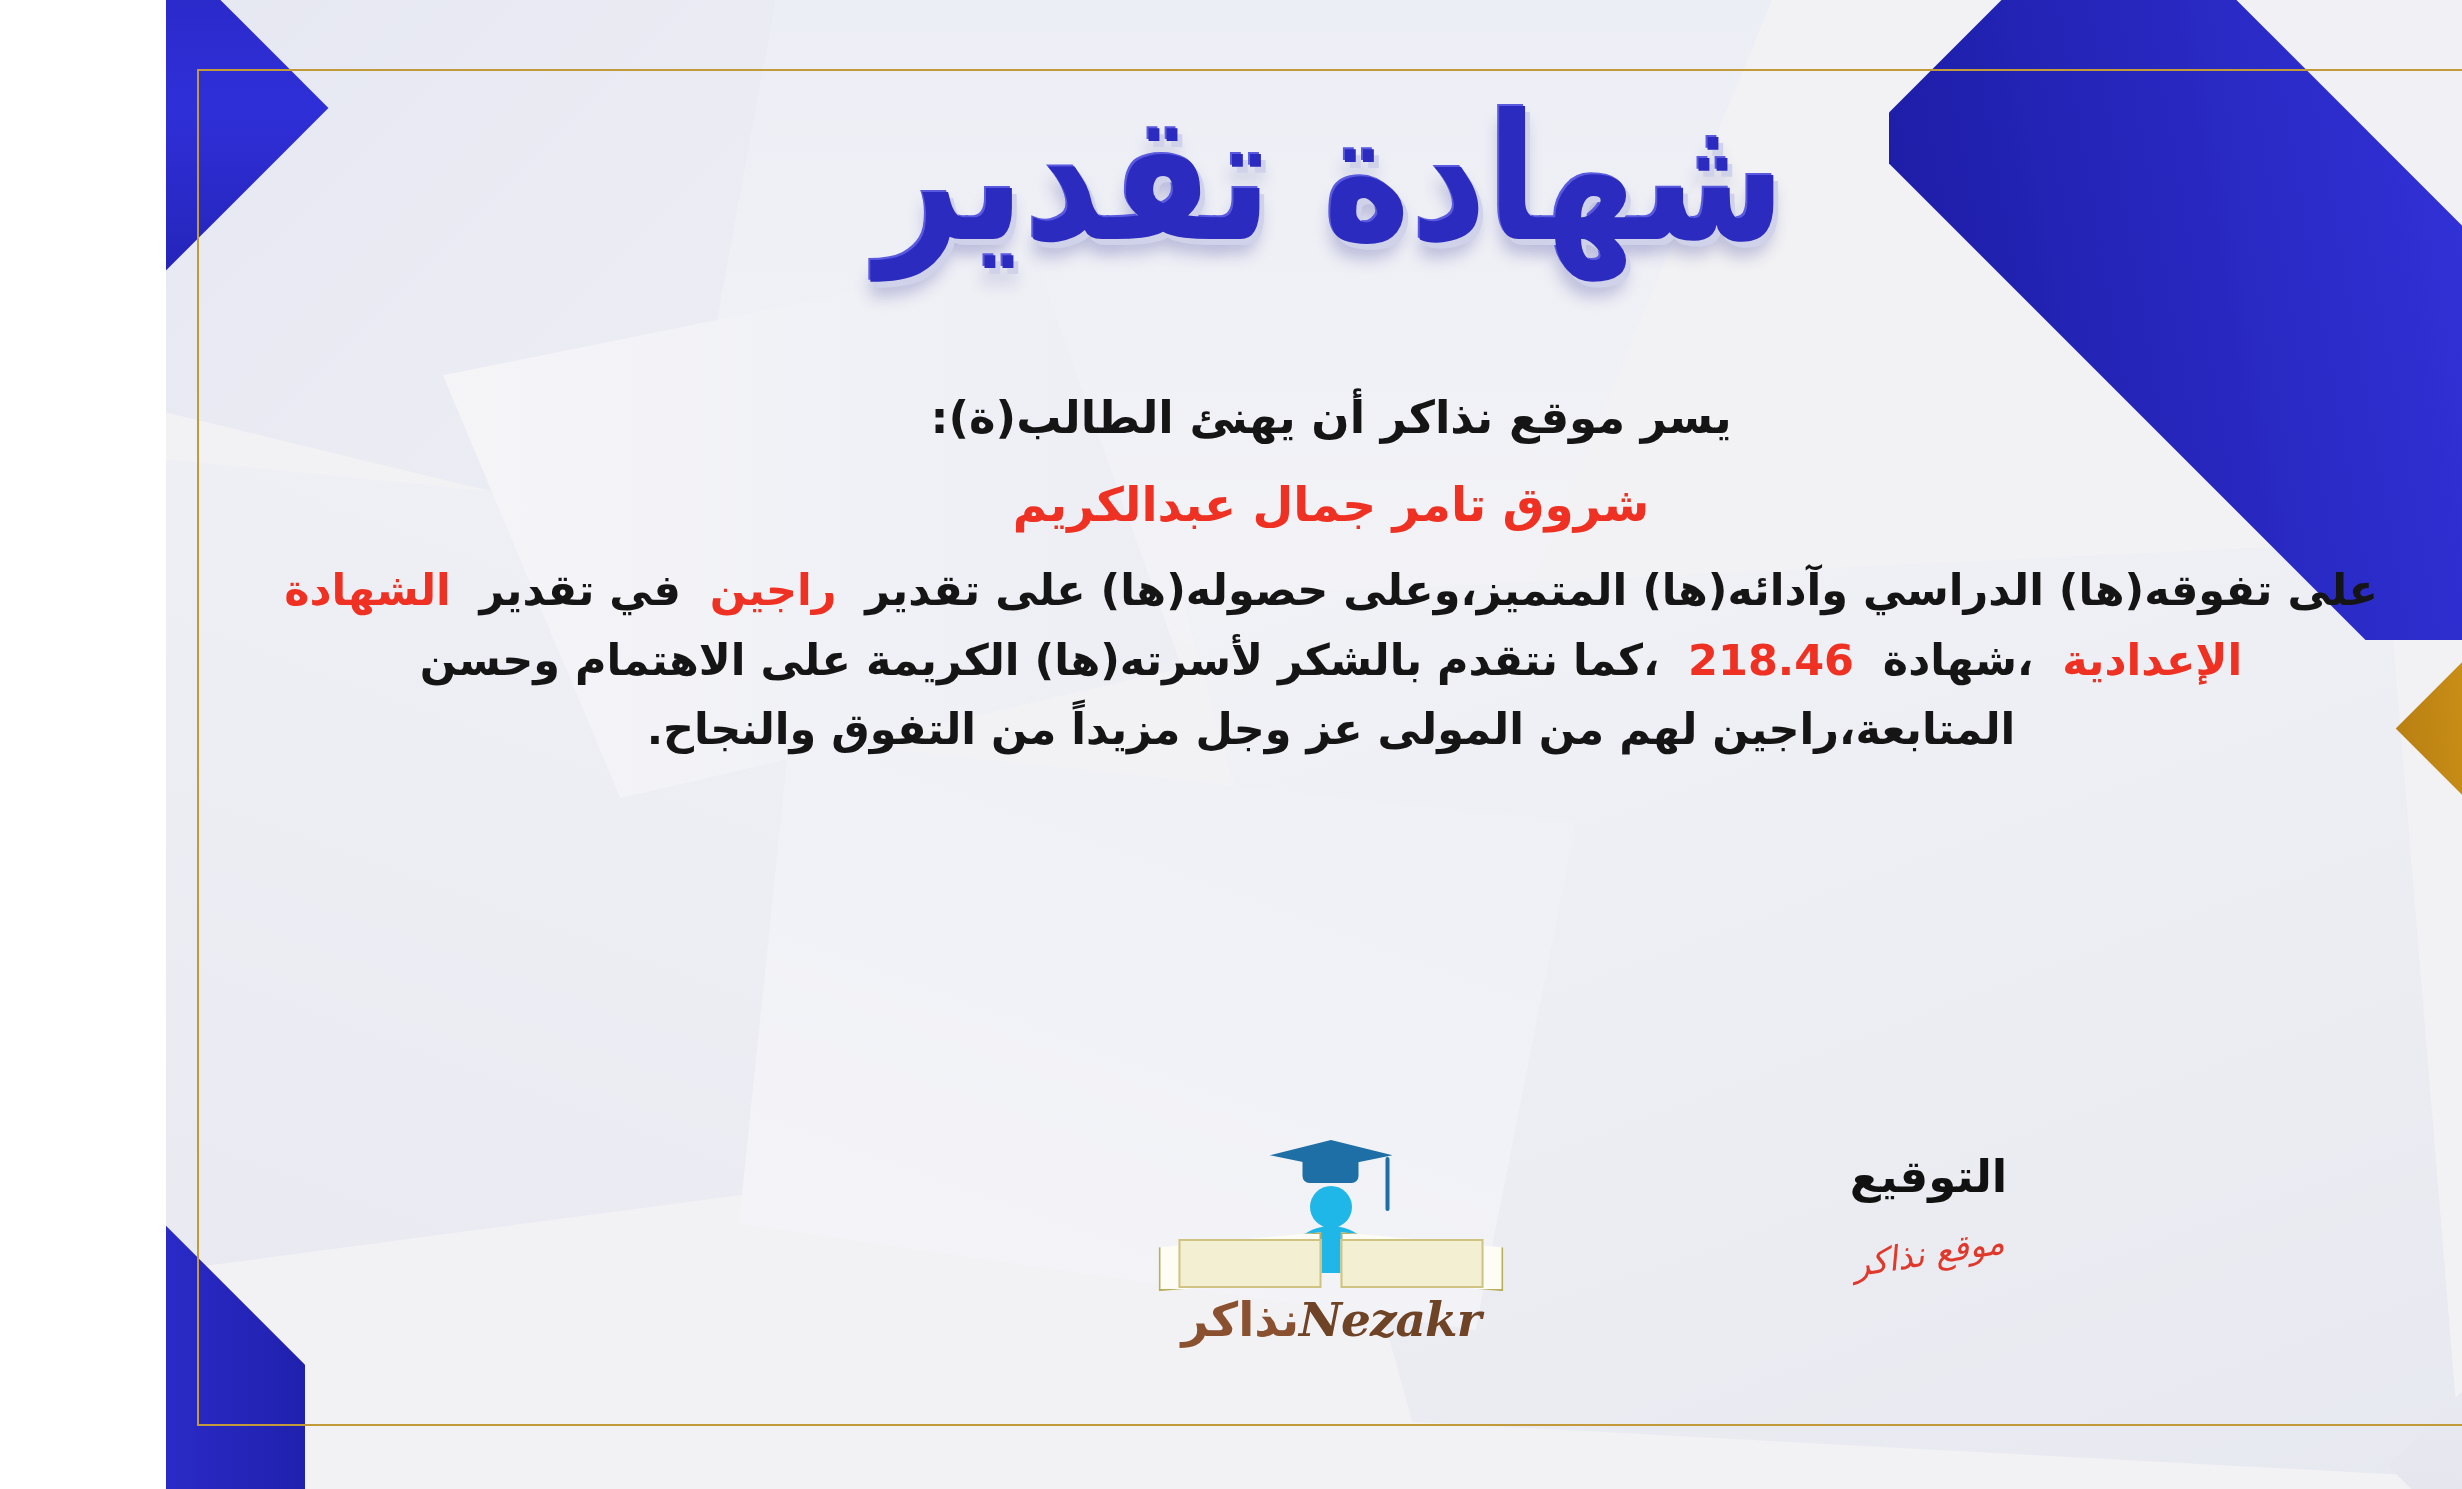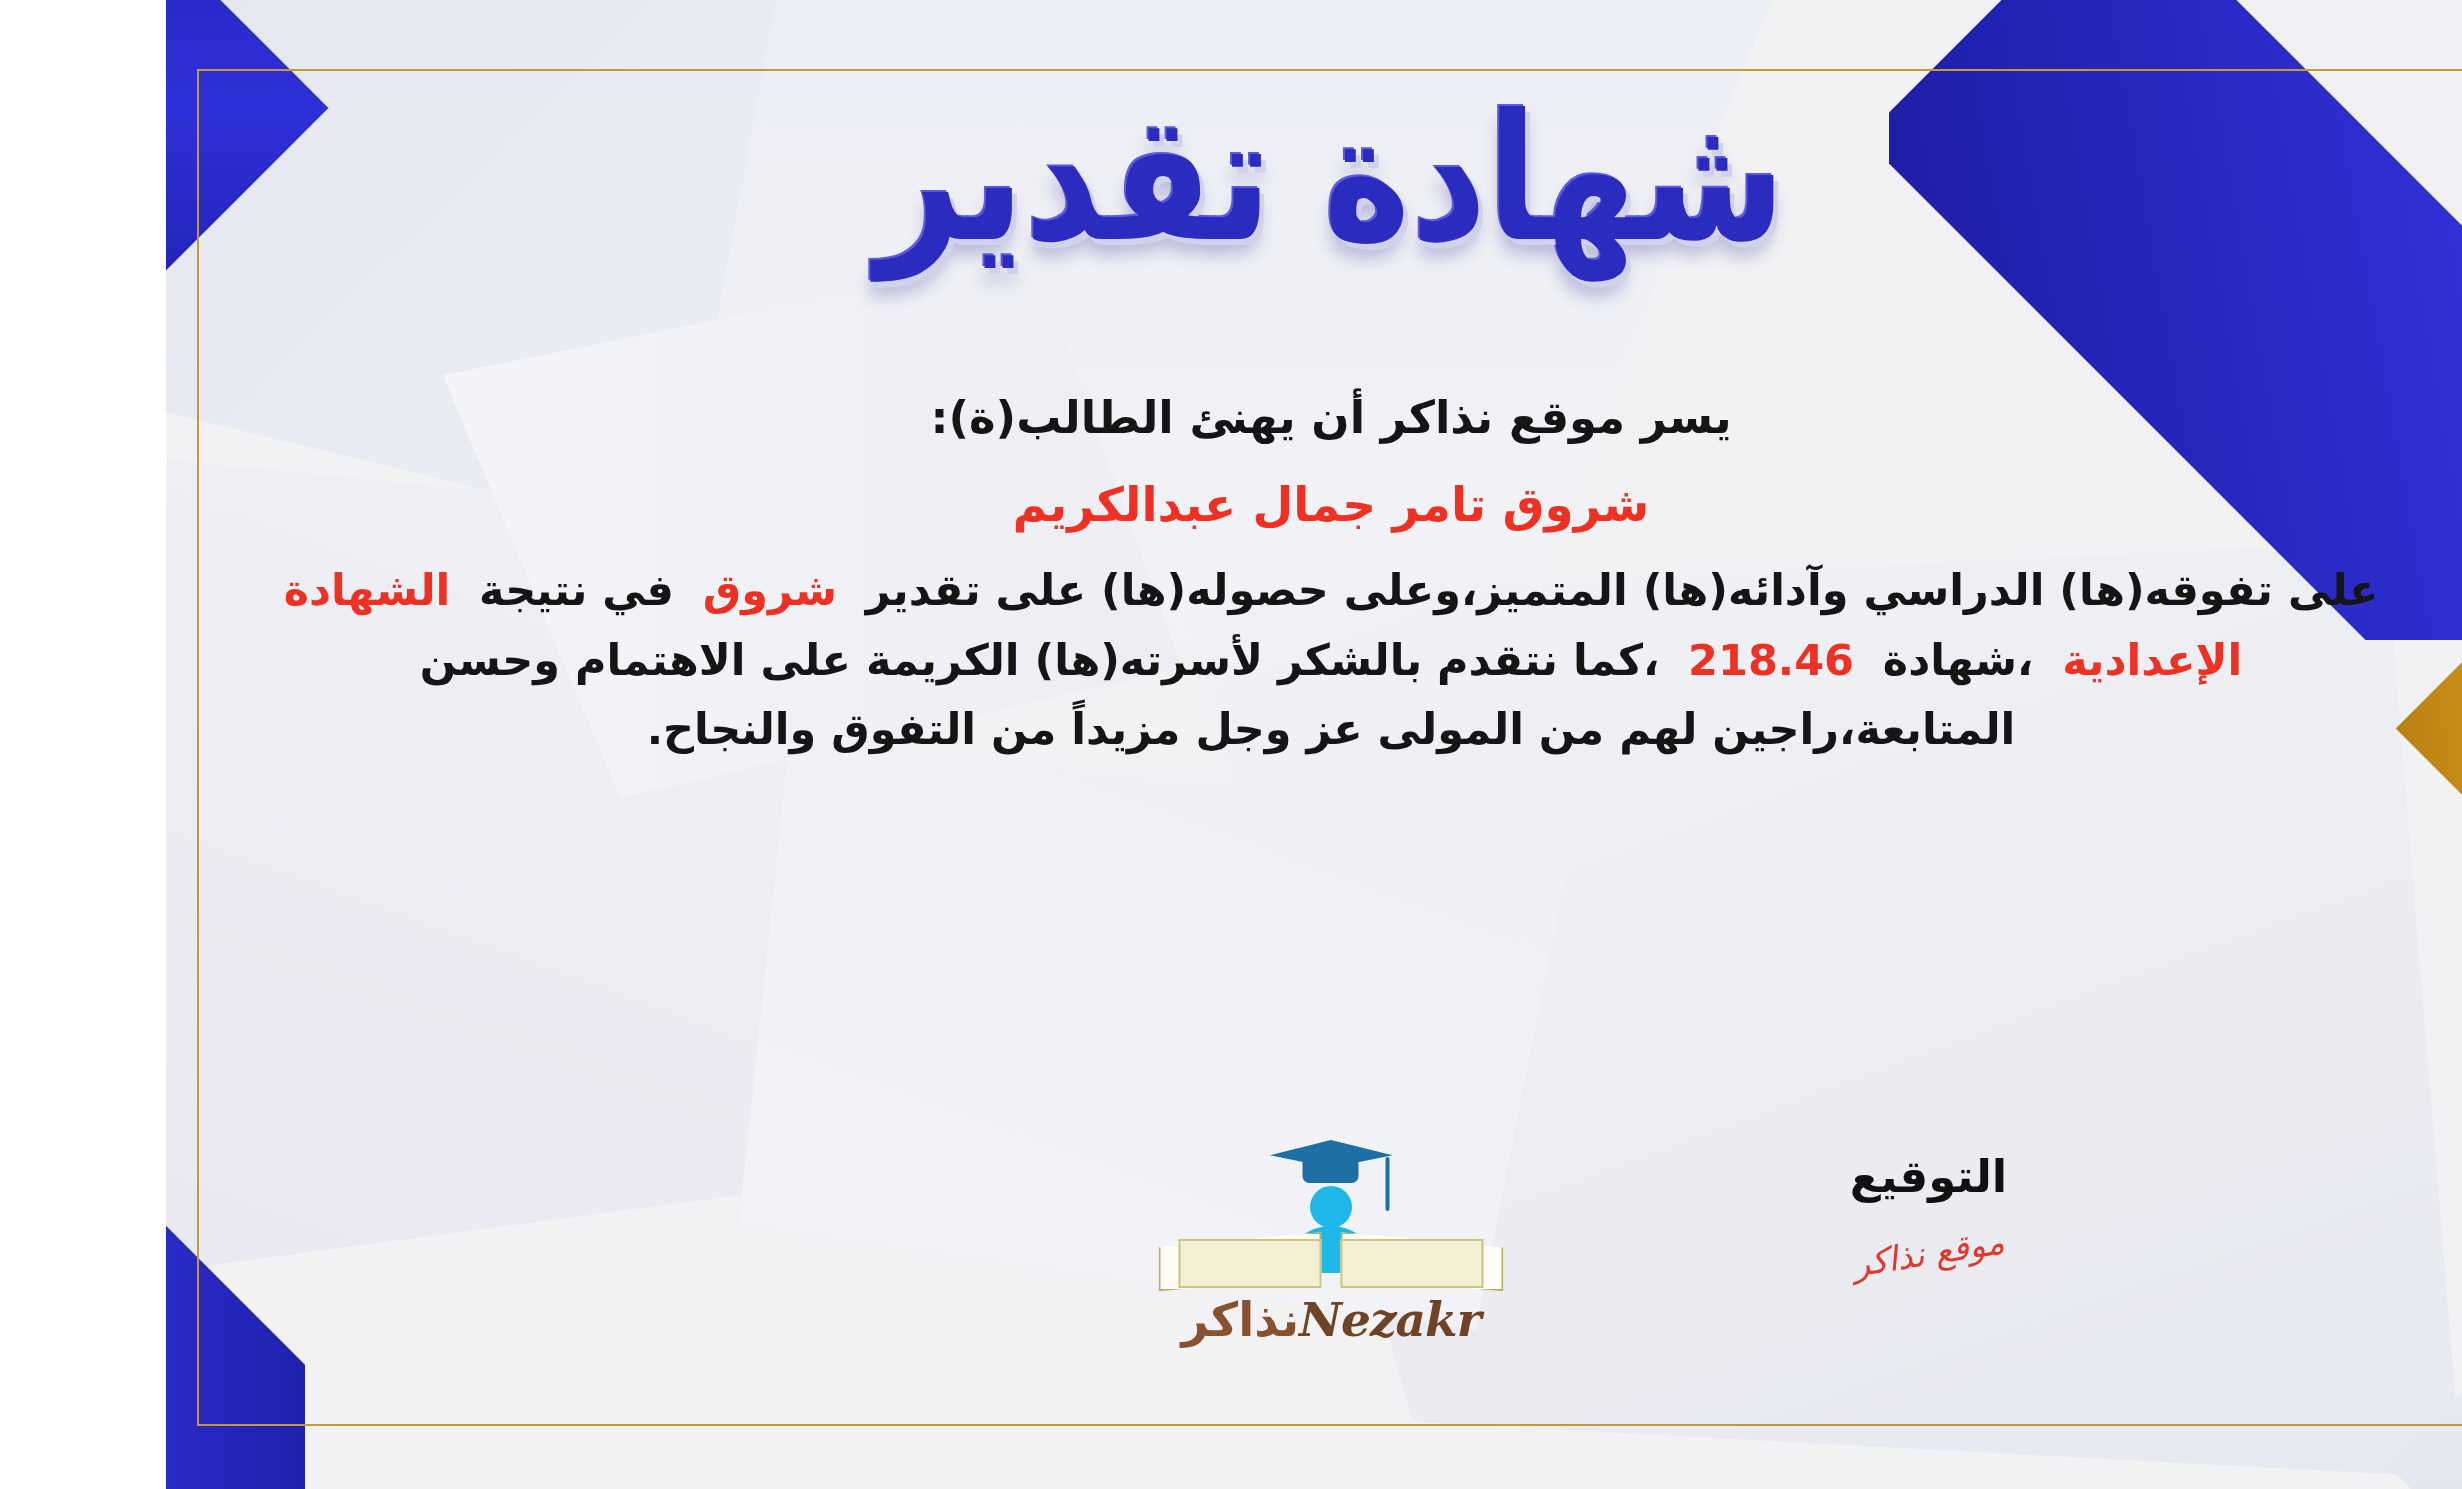--- a/index.html
+++ b/index.html
@@ -374,22 +374,22 @@
     <div class="title">شهادة تقدير</div>
 
     <div class="body-block">
 
       <div class="line-intro">يسر موقع نذاكر أن يهنئ الطالب(ة):</div>
 
       <div class="student-name">شروق تامر جمال عبدالكريم</div>
 
       <div class="paragraph">
         <span>على تفوقه(ها) الدراسي وآدائه(ها) المتميز،وعلى حصوله(ها) على تقدير</span>
-        <span class="hl">شروق</span>
-        <span>في نتيجة</span>
+        <span class="hl">راجين</span>
+        <span>في تقدير</span>
         <span class="hl">الشهادة الإعدادية</span>
         <span>،شهادة</span>
         <span class="hl num">218.46</span>
         <span>،كما نتقدم بالشكر لأسرته(ها) الكريمة على الاهتمام وحسن المتابعة،راجين لهم من المولى عز وجل مزيداً من التفوق والنجاح.</span>
       </div>
     </div>
 
     <div class="footer">
 
       <div class="signature">

